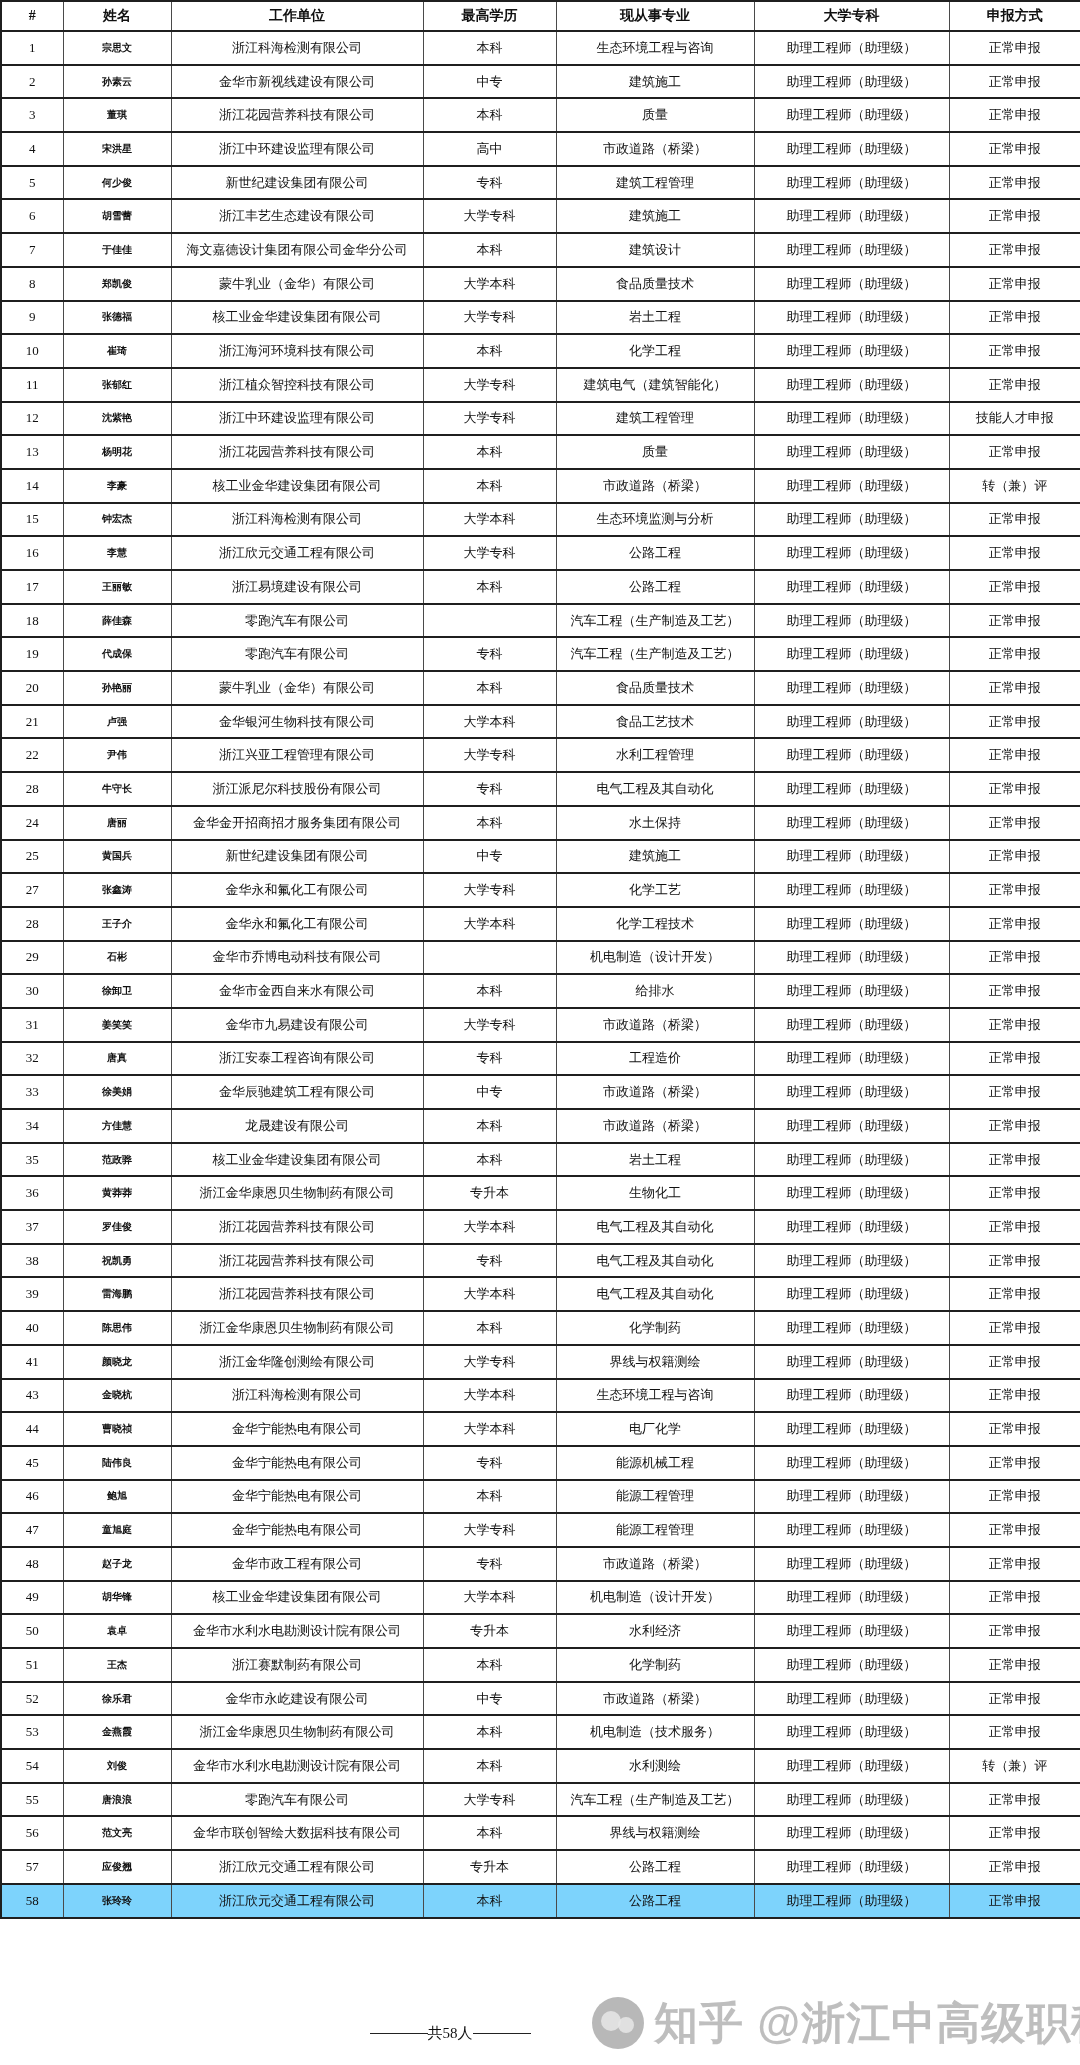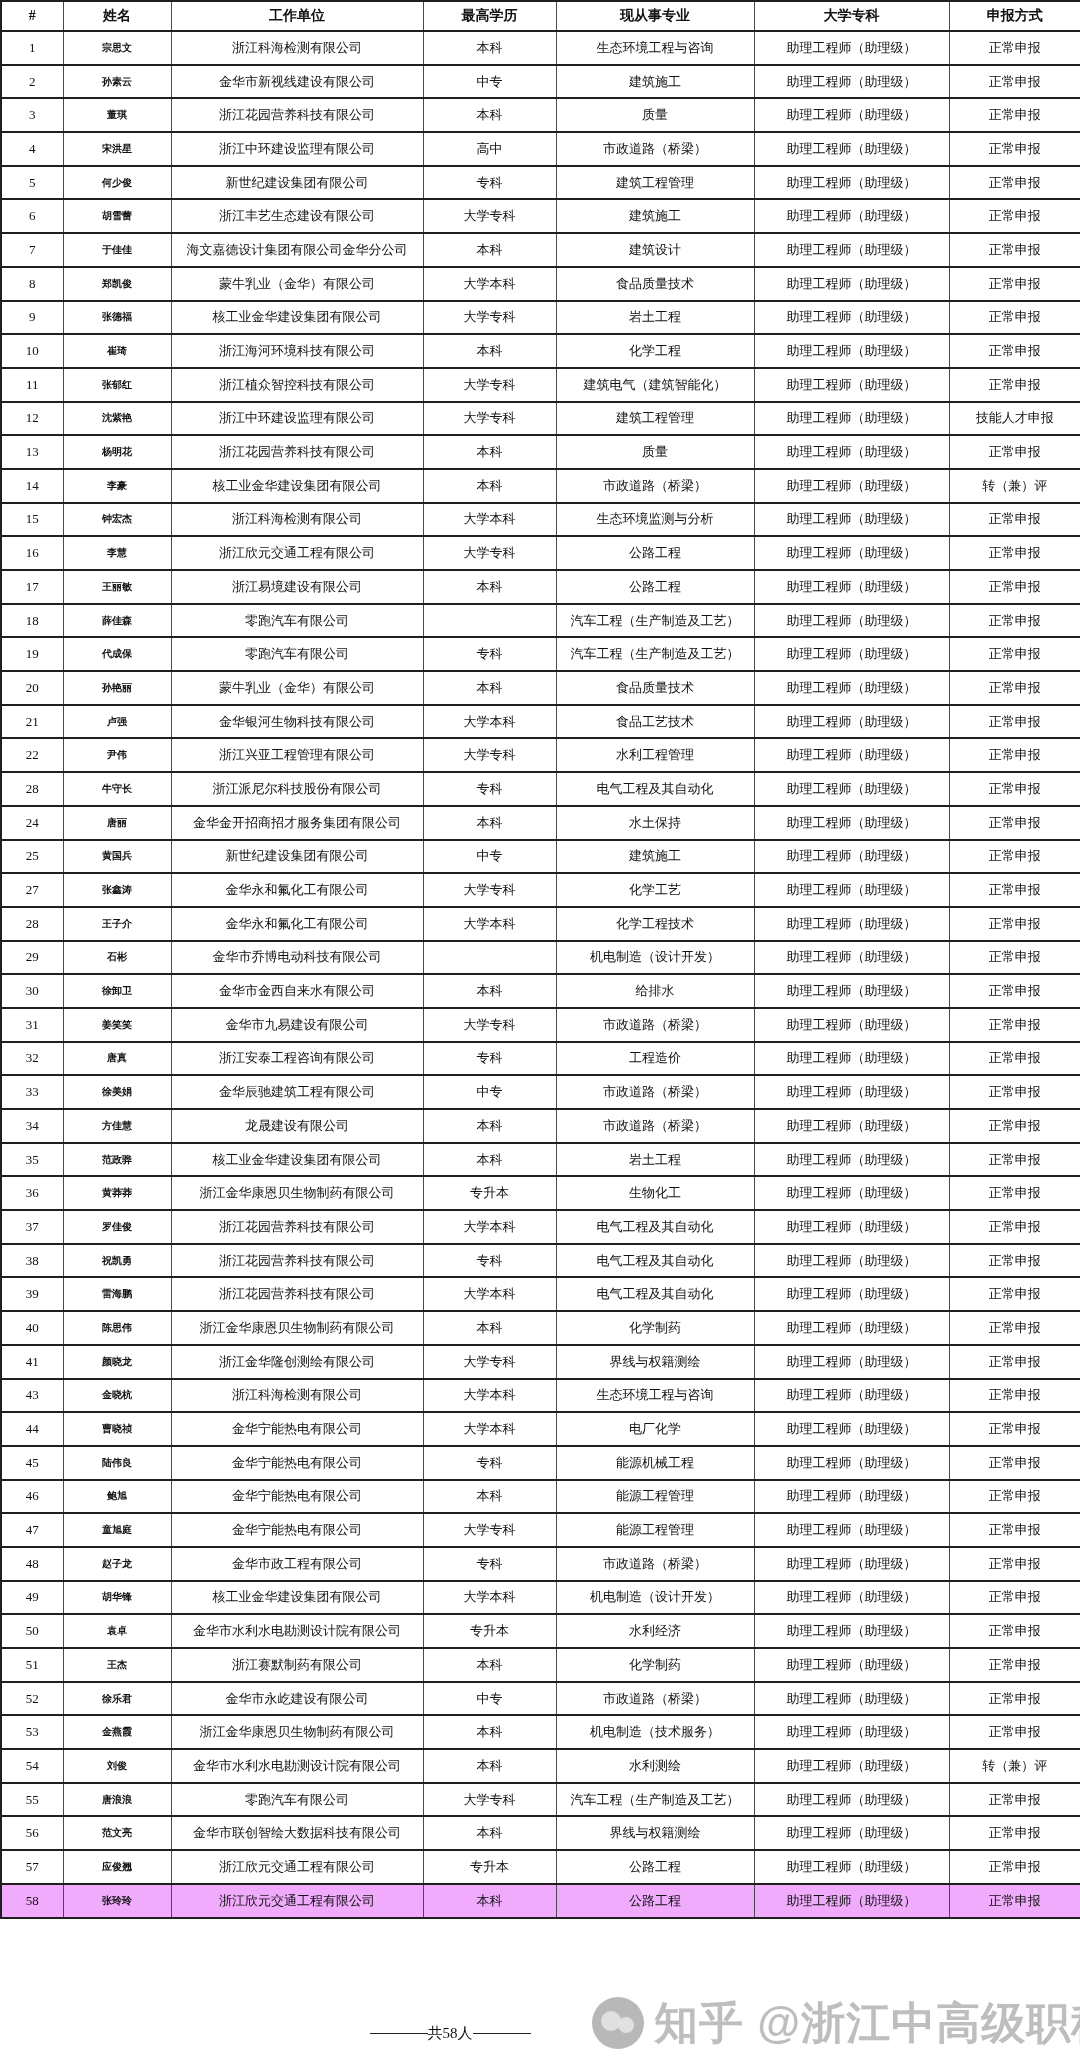--- a/index.html
+++ b/index.html
@@ -20,21 +20,21 @@
     text-align:center;vertical-align:middle;
     padding:0 3px;overflow:hidden;white-space:nowrap;
   }
   table{border:2px solid #1f1f1f;}
   thead tr{height:30px;}
   tbody tr{height:33.7px;}
   th{font-size:14px;font-weight:bold;}
   td{font-size:13px;}
   td.name-cell{font-weight:bold;font-size:10px;}
   td.num-cell{font-size:13px;}
-  tbody tr:last-child{background:#f0abfc;border-radius:14px;}
+  tbody tr:last-child{background:#7dd3fc;border-radius:14px;}
   .footer-row{
     position:absolute;left:300px;top:2018px;width:300px;height:30px;
     display:flex;align-items:center;justify-content:center;
   }
   .footer-dash{width:58px;height:0;border-top:1.5px solid #222;}
   .footer-label{font-size:15px;color:#111;}
   .watermark{
     position:absolute;left:592px;top:1993px;height:60px;
     display:flex;align-items:center;gap:10px;
     color:rgba(150,150,150,0.62);pointer-events:none;white-space:nowrap;

